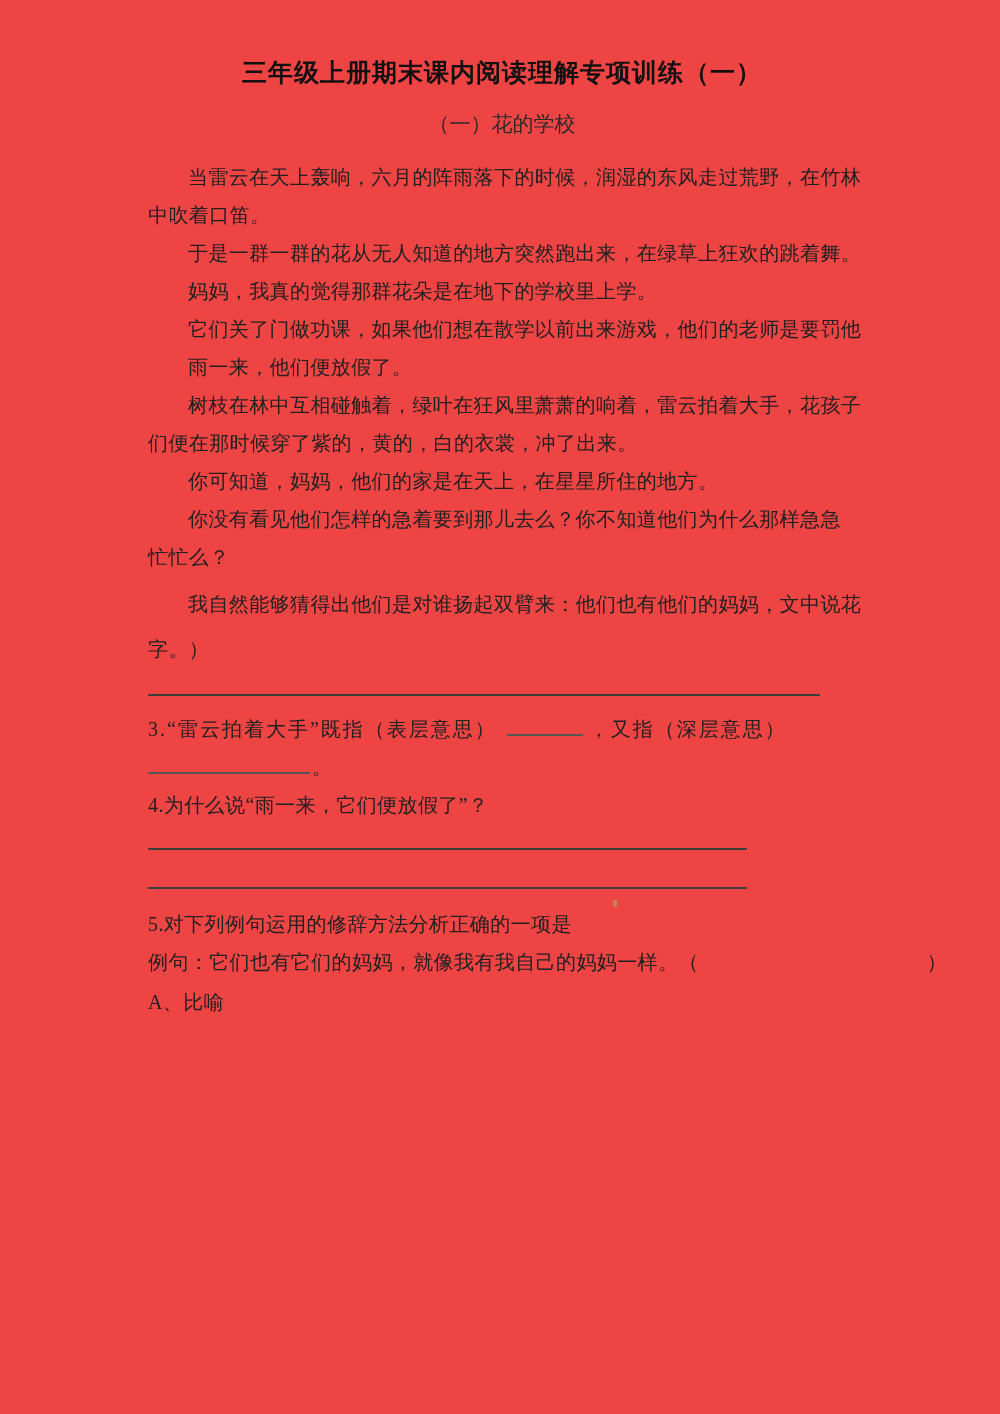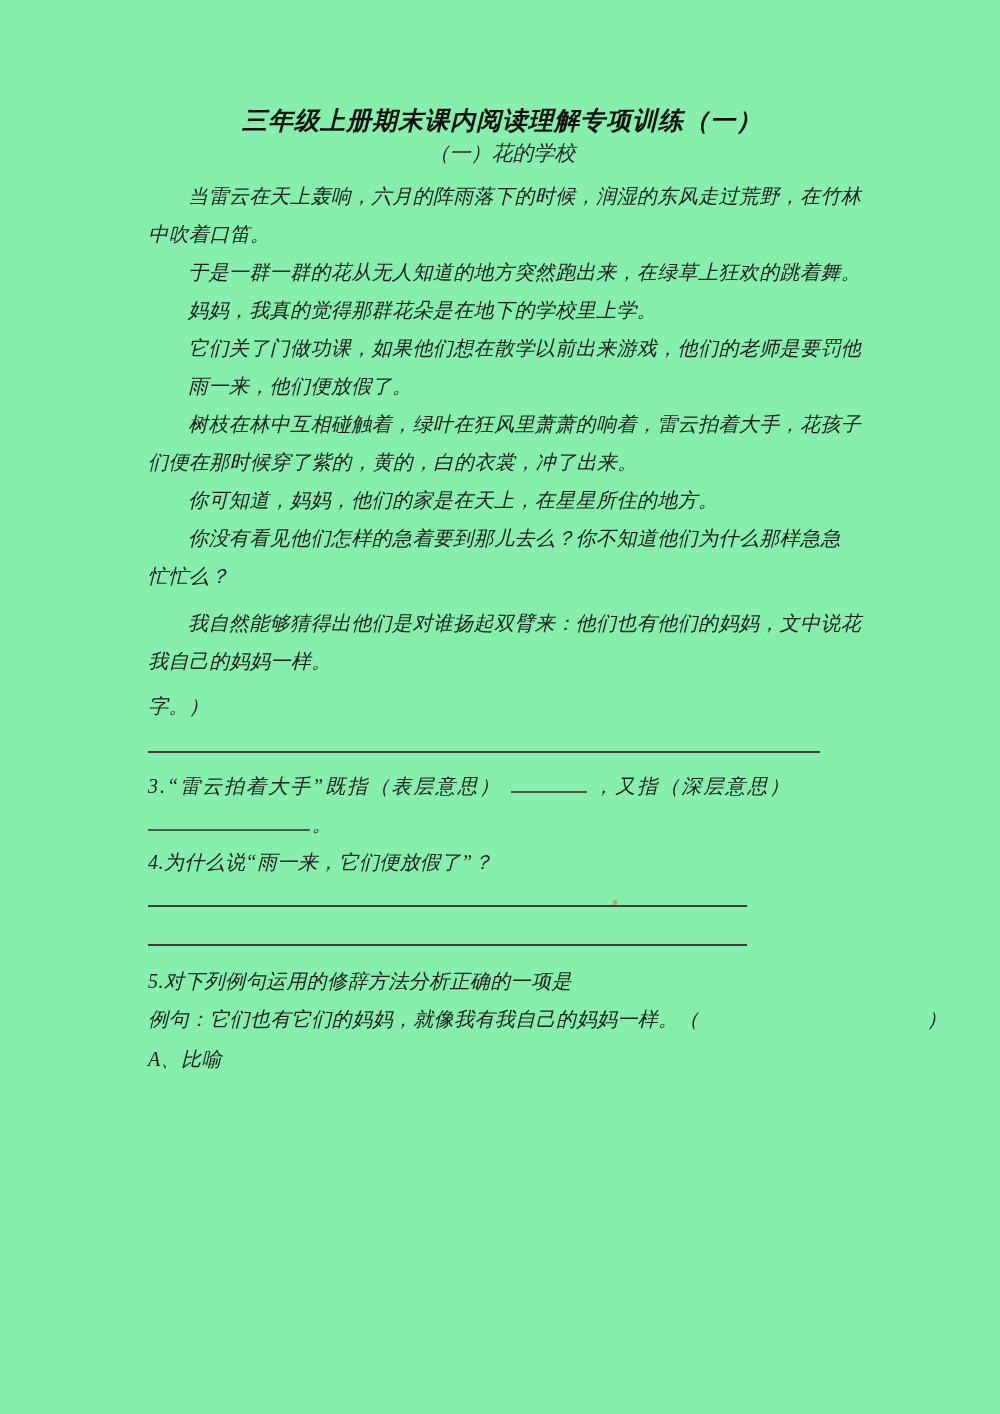--- a/index.html
+++ b/index.html
@@ -1,48 +1,48 @@
 <!DOCTYPE html>
 <html><head>
 <meta charset="utf-8">
 <style>
   html,body{margin:0;padding:0;background:#e9e9e9;}
   .page{
     position:relative;
     width:1000px;height:1414px;
     margin:0 auto;
-    background:#86efac;
+    background:#ef4444;
     font-family:"Liberation Serif","DejaVu Serif",serif;
     color:#212121;
     overflow:hidden;
     box-sizing:border-box;
-    padding-top:104px;
-    font-style:italic;
+    padding-top:56px;
   }
   .content{
     position:relative;
     margin:0 148px 0 148px;
     width:708px;
   }
   .doc-title{
     font-size:25px;
     font-weight:bold;
     text-align:center;
     line-height:34px;
     letter-spacing:1px;
     color:#111111;
     white-space:nowrap;
   }
   .doc-subtitle{
     font-size:21px;
     text-align:center;
     line-height:30px;
+    margin-top:19px;
     color:#2a2a2a;
   }
-  .passage{margin-top:9px;}
+  .passage{margin-top:19px;}
   .line{
     font-size:20px;
     line-height:38px;
     height:38px;
     white-space:nowrap;
     letter-spacing:0.4px;
   }
   .indent{text-indent:40px;}
   .extra-space{margin-top:9px;}
   .questions{margin-top:7px;}
@@ -91,21 +91,20 @@
       <div class="line indent">于是一群一群的花从无人知道的地方突然跑出来，在绿草上狂欢的跳着舞。</div>
       <div class="line indent">妈妈，我真的觉得那群花朵是在地下的学校里上学。</div>
       <div class="line indent">它们关了门做功课，如果他们想在散学以前出来游戏，他们的老师是要罚他</div>
       <div class="line indent">雨一来，他们便放假了。</div>
       <div class="line indent">树枝在林中互相碰触着，绿叶在狂风里萧萧的响着，雷云拍着大手，花孩子</div>
       <div class="line">们便在那时候穿了紫的，黄的，白的衣裳，冲了出来。</div>
       <div class="line indent">你可知道，妈妈，他们的家是在天上，在星星所住的地方。</div>
       <div class="line indent">你没有看见他们怎样的急着要到那儿去么？你不知道他们为什么那样急急</div>
       <div class="line">忙忙么？</div>
       <div class="line indent extra-space">我自然能够猜得出他们是对谁扬起双臂来：他们也有他们的妈妈，文中说花</div>
-      <div class="line">我自己的妈妈一样。</div>
     </div>
 
     <div class="questions">
 
       <div class="line">字。）</div>
 
 
       <hr class="answer-line full">
 
       <div class="line q3line"><span>3.“雷云拍着大手”既指（表层意思）</span><span class="blank blank-a"></span><span>，又指（深层意思）</span></div>

